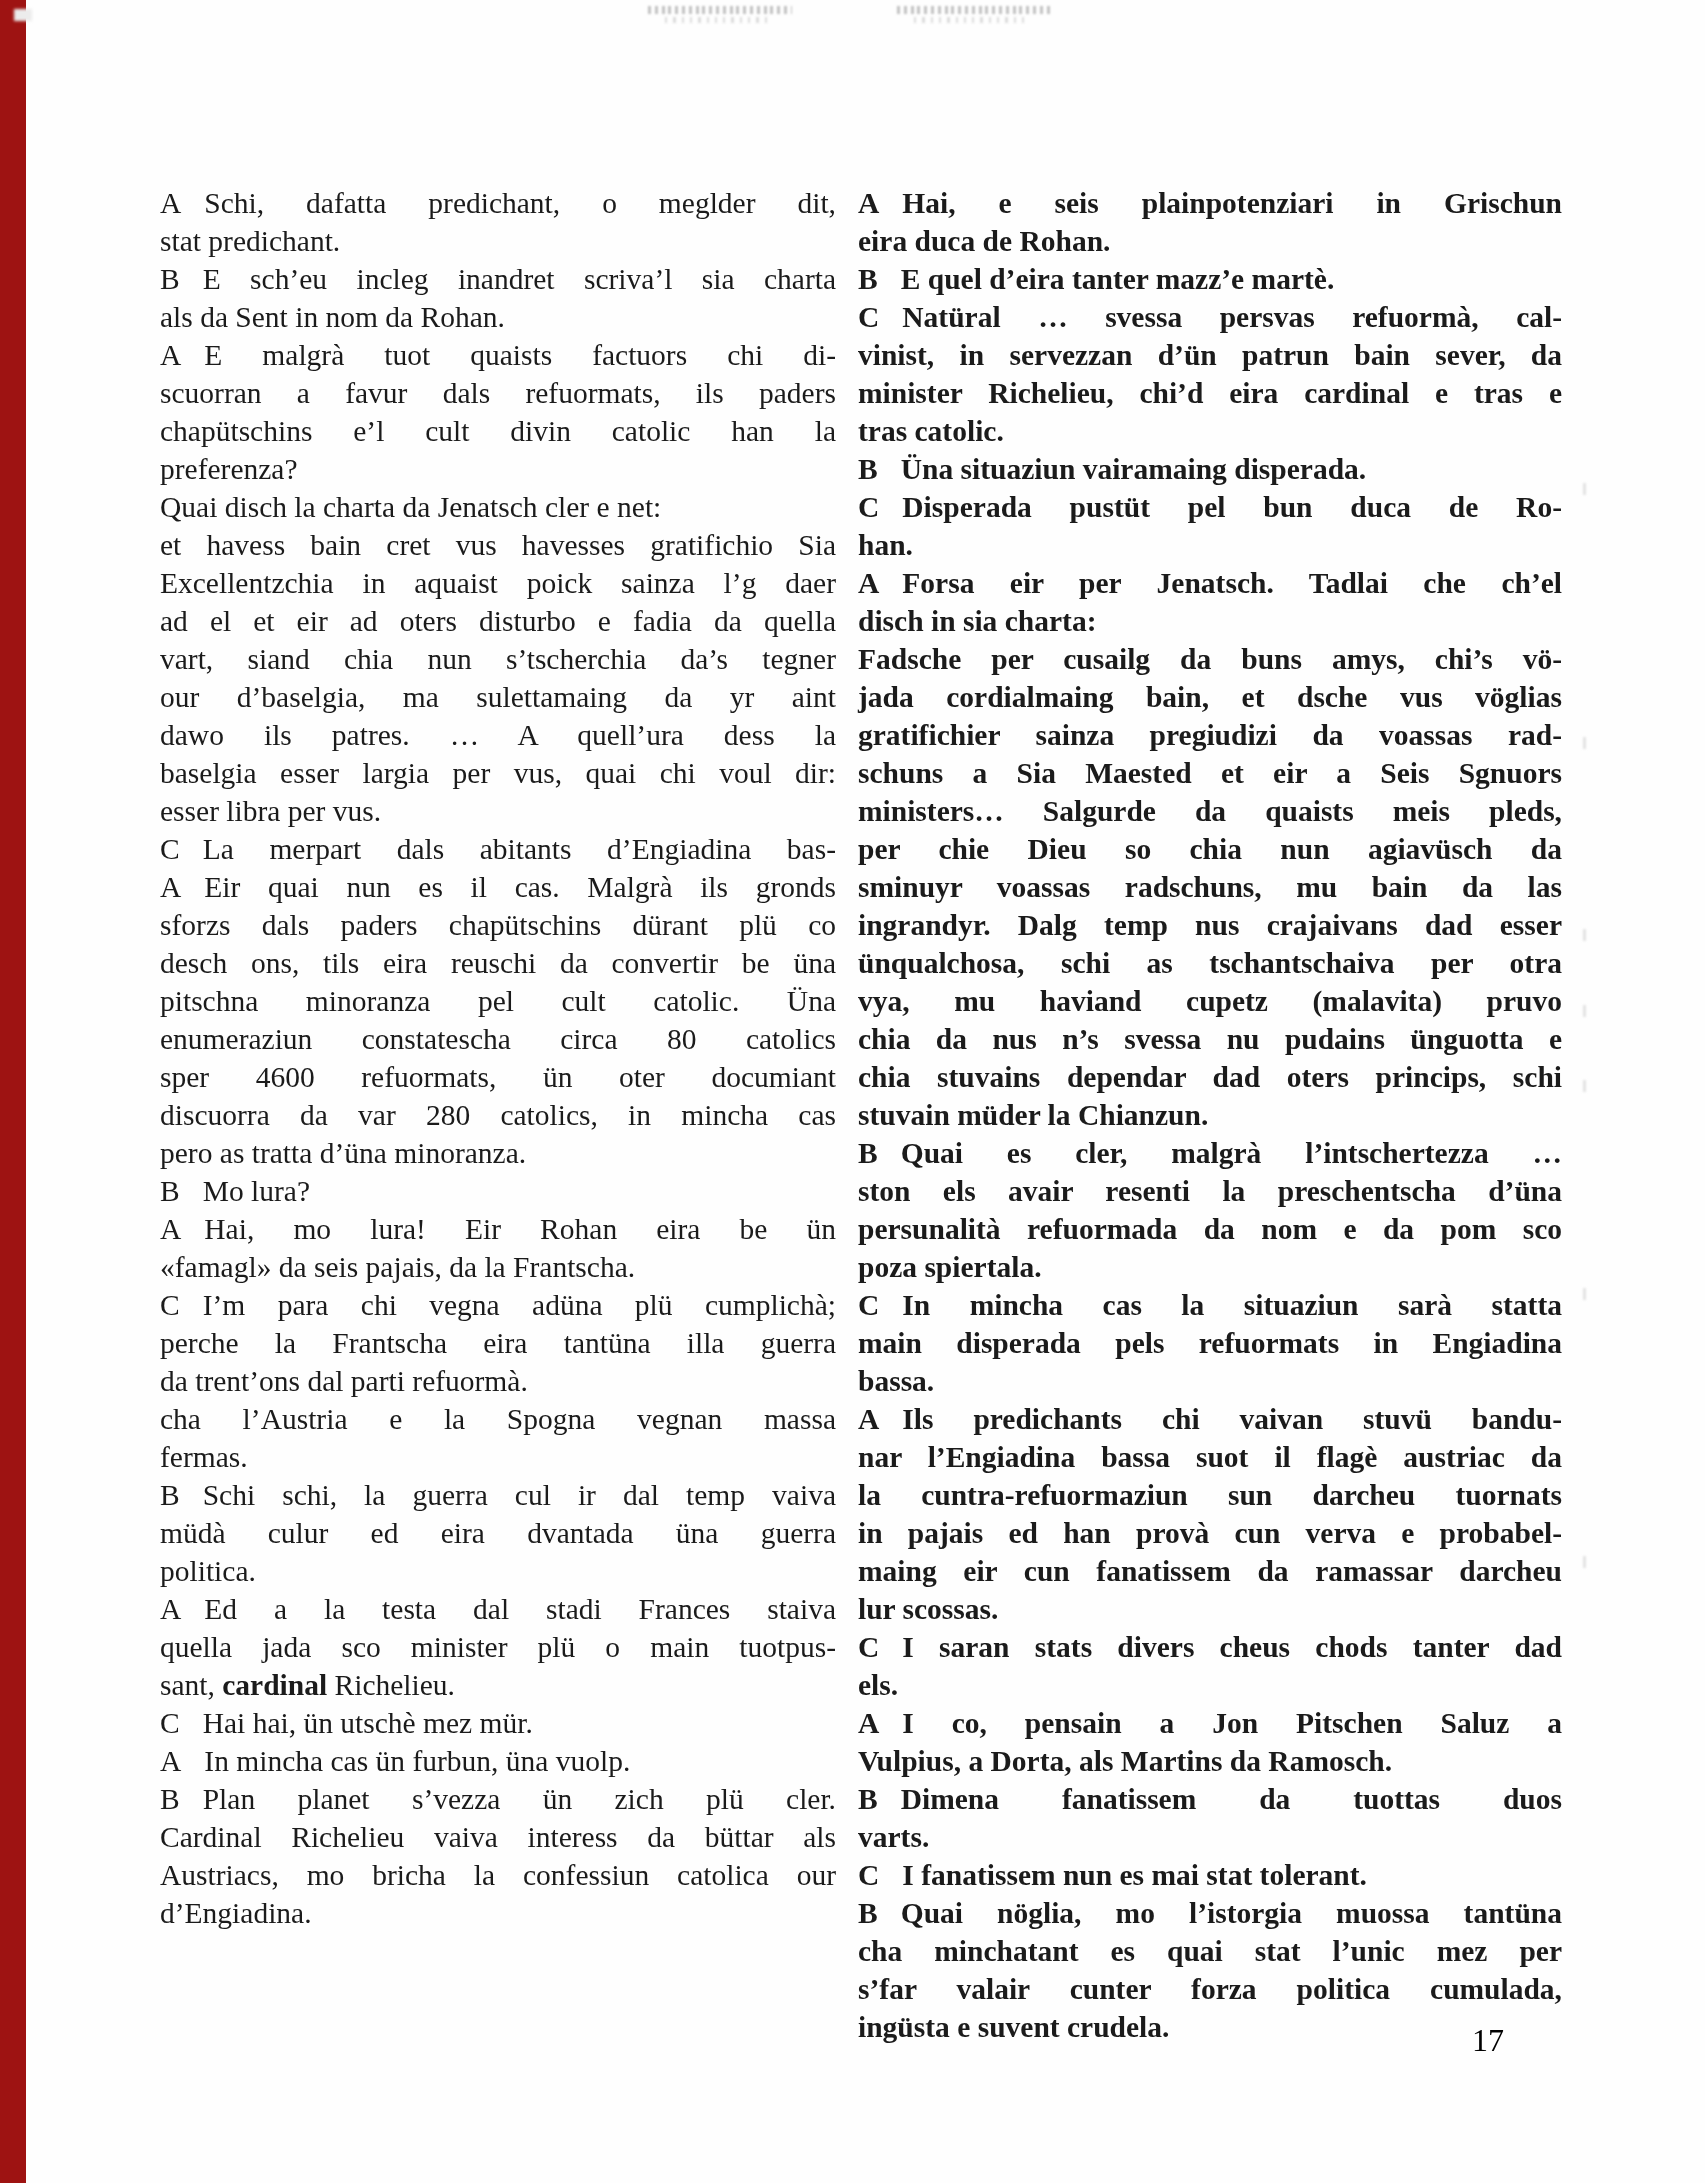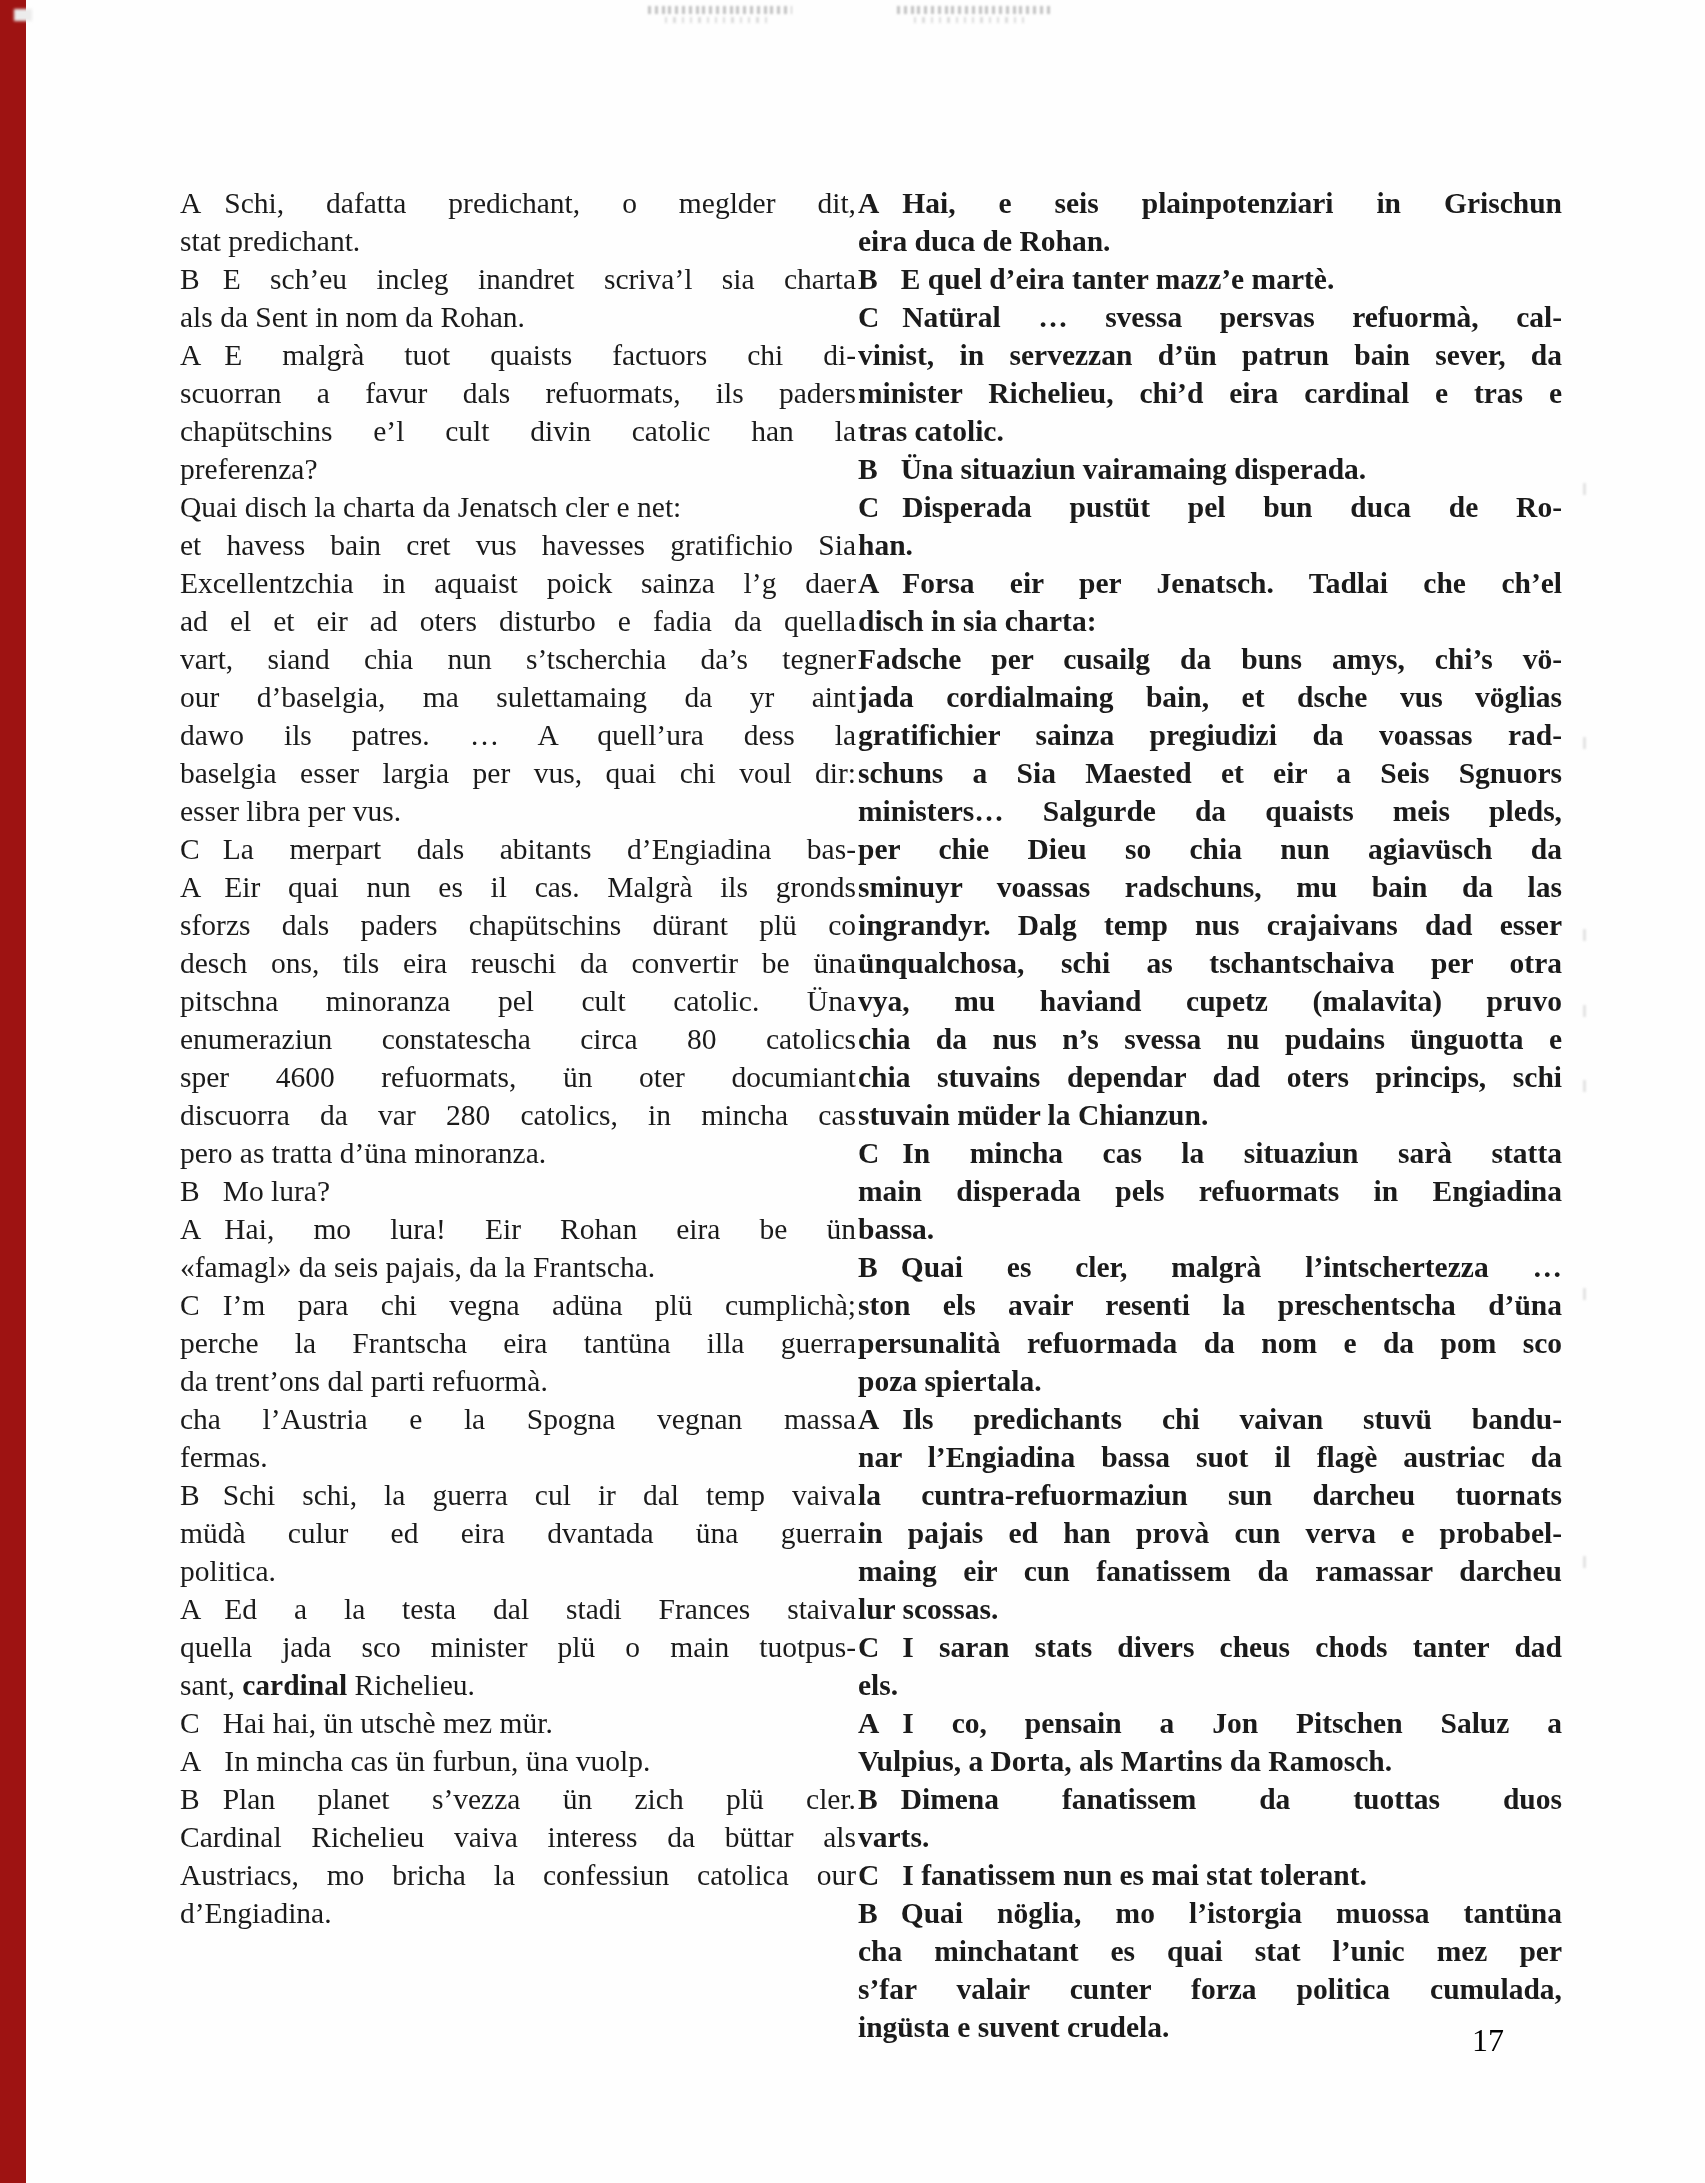--- a/index.html
+++ b/index.html
@@ -3,21 +3,21 @@
 <meta charset="utf-8">
 <style>
   html,body{margin:0;padding:0;}
   body{
     width:1706px;height:2183px;position:relative;overflow:hidden;
     font-family:"Liberation Serif","DejaVu Serif",serif;
     color:#1b1b1b;background:#fefefe;
   }
   .stripe{position:absolute;left:0;top:0;width:26px;height:2183px;background:#9e1312;}
   .col{position:absolute;top:184px;font-size:29.5px;line-height:38px;}
-  #col-left{left:180px;width:676px;}
+  #col-left{left:160px;width:676px;}
   #col-right{left:858px;width:704px;font-weight:bold;}
   .para{margin:0;}
   .line{text-align:justify;text-align-last:justify;white-space:normal;}
   .line.last{text-align-last:left;}
   .spk{display:inline-block;margin-right:23px;}
   b{font-weight:bold;}
   .pagenum{position:absolute;left:1472px;top:2022px;font-size:32px;color:#000000;}
   .smudge{position:absolute;filter:blur(1.2px);opacity:.6;}
   .smudge .r1{height:7.6px;background:repeating-linear-gradient(90deg,#999 0 3px,transparent 3px 6.8px);}
   .smudge .r2{height:5.3px;margin-top:3.8px;margin-left:16.6px;margin-right:23px;
@@ -162,29 +162,29 @@
       <div class="line">per chie Dieu so chia nun agiavüsch da</div>
       <div class="line">sminuyr voassas radschuns, mu bain da las</div>
       <div class="line">ingrandyr. Dalg temp nus crajaivans dad esser</div>
       <div class="line">ünqualchosa, schi as tschantschaiva per otra</div>
       <div class="line">vya, mu haviand cupetz (malavita) pruvo</div>
       <div class="line">chia da nus n’s svessa nu pudains ünguotta e</div>
       <div class="line">chia stuvains dependar dad oters princips, schi</div>
       <div class="line last">stuvain müder la Chianzun.</div>
     </div>
     <div class="para">
-      <div class="line"><span class="spk">C</span>In mincha cas la situaziun sarà statta</div>
-      <div class="line">main disperada pels refuormats in Engiadina</div>
-      <div class="line last">bassa.</div>
-    </div>
-    <div class="para">
       <div class="line"><span class="spk">B</span>Quai es cler, malgrà l’intschertezza …</div>
       <div class="line">ston els avair resenti la preschentscha d’üna</div>
       <div class="line">persunalità refuormada da nom e da pom sco</div>
       <div class="line last">poza spiertala.</div>
+    </div>
+    <div class="para">
+      <div class="line"><span class="spk">C</span>In mincha cas la situaziun sarà statta</div>
+      <div class="line">main disperada pels refuormats in Engiadina</div>
+      <div class="line last">bassa.</div>
     </div>
     <div class="para">
       <div class="line"><span class="spk">A</span>Ils predichants chi vaivan stuvü bandu-</div>
       <div class="line">nar l’Engiadina bassa suot il flagè austriac da</div>
       <div class="line">la cuntra-refuormaziun sun darcheu tuornats</div>
       <div class="line">in pajais ed han provà cun verva e probabel-</div>
       <div class="line">maing eir cun fanatissem da ramassar darcheu</div>
       <div class="line last">lur scossas.</div>
     </div>
     <div class="para">

